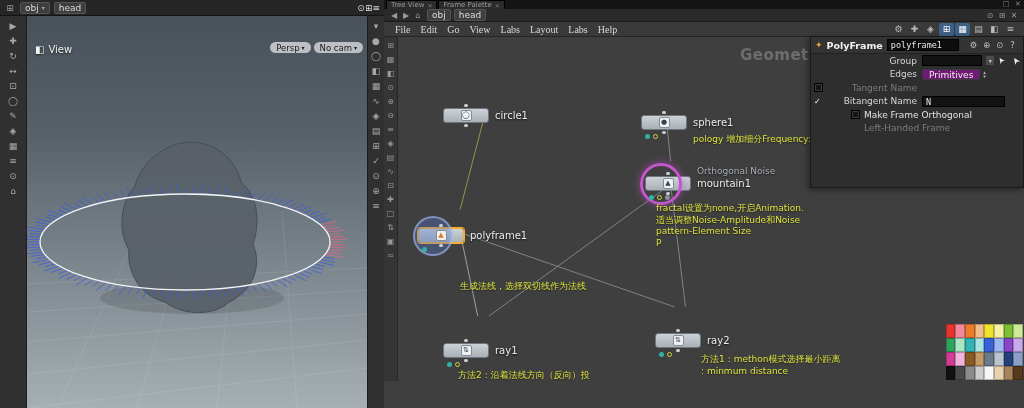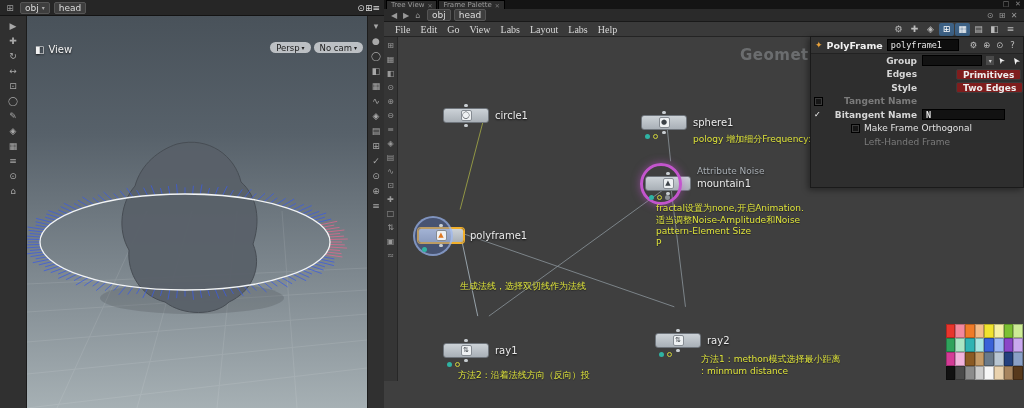--- a/index.html
+++ b/index.html
@@ -63,27 +63,27 @@
 .anno{position:absolute;font-size:9px;line-height:1.3;color:#dde23a;white-space:pre-line;z-index:3;text-shadow:0 1px 1px rgba(0,0,0,.5);width:200px;}
 
 .param-panel{position:absolute;top:36px;right:0;width:214px;height:152px;background:#2e2e2e;border:1px solid #1a1a1a;box-shadow:-2px 2px 6px rgba(0,0,0,.4);z-index:6;font-size:9px;padding-bottom:2px;}
 .pp-header{height:17px;display:flex;align-items:center;gap:4px;padding:0 4px;background:#333;border-bottom:1px solid #222;}
 .pp-type-icon{color:#e8a13a;font-size:9px;}
 .pp-title{font-weight:bold;font-size:9.5px;color:#f0f0f0;white-space:nowrap;}
 .pp-name{background:#0d0d0d;border:1px solid #000;color:#e8e8e8;font-family:"DejaVu Sans Mono","Liberation Mono",monospace;font-size:8.5px;padding:0 3px;height:12px;width:72px;}
 .pp-hicons{margin-left:auto;display:flex;}
 .pp-hicons .icon{width:13px;text-align:center;font-size:8.5px;color:#c0c0c0;}
 .pp-cursor{position:absolute;top:19px;right:3px;color:#f0f0f0;font-size:9px;transform:rotate(-125deg);z-index:7;}
-.pp-row{display:grid;grid-template-columns:13px 88px 1fr;align-items:center;height:13.5px;column-gap:5px;padding-right:18px;font-weight:bold;}
+.pp-row{display:grid;grid-template-columns:13px 88px 1fr;align-items:center;height:13.5px;column-gap:5px;padding-right:18px;}
 .pp-lead{justify-self:start;padding-left:3px;display:flex;align-items:center;}
 .pp-label{text-align:right;color:#d6d6d6;white-space:nowrap;}
 .pp-label.dim{color:#7b7b7b;}
 .pp-ctrl{display:flex;align-items:center;gap:3px;min-width:0;}
 .ppfield{background:#121212;border:1px solid #000;height:11px;flex:1;color:#e8e8e8;font-family:"DejaVu Sans Mono","Liberation Mono",monospace;font-size:8.5px;line-height:10px;padding:0 3px;}
-.ppsel{background:#7f1d1d;border:1px solid #3a3a3a;border-radius:2px;height:11px;line-height:10px;padding:0 6px;color:#eee;white-space:nowrap;margin-left:34px;}
+.ppsel{background:#701a75;border:1px solid #3a3a3a;border-radius:2px;height:11px;line-height:10px;padding:0 6px;color:#eee;white-space:nowrap;}
 .ppspin{display:flex;flex-direction:column;justify-content:center;font-size:5px;color:#bbb;line-height:4px;}
 .ppcheck{width:9px;height:9px;background:#161616;border:1px solid #000;box-shadow:inset 0 0 0 1px #3a3a3a;display:flex;align-items:center;justify-content:center;font-size:7px;color:#fff;}
 .mini-dd{width:10px;height:11px;background:#4a4a4a;border:1px solid #2e2e2e;font-size:6px;text-align:center;line-height:10px;color:#ccc;}
 .pp-rowf{display:flex;align-items:center;height:13.5px;gap:4px;padding-left:40px;}
 .checkmark{color:#fff;font-size:8px;}
 .arrow-ic{color:#eee;font-size:8px;transform:rotate(-125deg);display:inline-block;}
 
 .palette{position:absolute;right:1px;bottom:1px;display:grid;grid-template-columns:repeat(8,9.7px);grid-auto-rows:14px;z-index:5;}
 .sw{width:100%;height:100%;outline:1px solid rgba(0,0,0,.25);outline-offset:-1px;}
 </style>
@@ -399,21 +399,21 @@
         <span class="badges">
           <span class="b-dot teal"></span>
           <span class="yellow-ring"></span>
         </span>
         <div class="anno" style="left:51px;top:18px;">pology 增加细分Frequency:50</div>
       </div>
 
       <div class="node" style="left:261px;top:139px;">
         <span class="ring"></span>
         <span class="ntile">▲</span>
-        <span class="ntype">Attribute Noise</span>
+        <span class="ntype">Orthogonal Noise</span>
         <span class="nlabel">mountain1</span>
         <span class="badges">
           <span class="b-dot teal"></span>
           <span class="yellow-ring"></span>
           <span class="b-dot grayb"></span>
         </span>
         <div class="anno" style="left:10px;top:26px;">fractal设置为none,开启Animation.
 适当调整Noise-Amplitude和Noise
 pattern-Element Size
 P</div>
@@ -516,31 +516,20 @@
         <span class="pp-label">Edges</span>
         <span class="pp-ctrl">
           <span class="ppsel">Primitives</span>
           <span class="ppspin">
             <span>▴</span>
               <span>▾</span>
           </span>
         </span>
       </div>
 
-      <div class="pp-row">
-        <span class="pp-lead"></span>
-        <span class="pp-label">Style</span>
-        <span class="pp-ctrl">
-          <span class="ppsel">Two Edges</span>
-          <span class="ppspin">
-            <span>▴</span>
-              <span>▾</span>
-          </span>
-        </span>
-      </div>
 
 
 
       <div class="pp-row">
         <span class="pp-lead">
             <span class="ppcheck"></span>
           </span>
         <span class="pp-label dim">Tangent Name</span>
         <span class="pp-ctrl"></span>
       </div>

